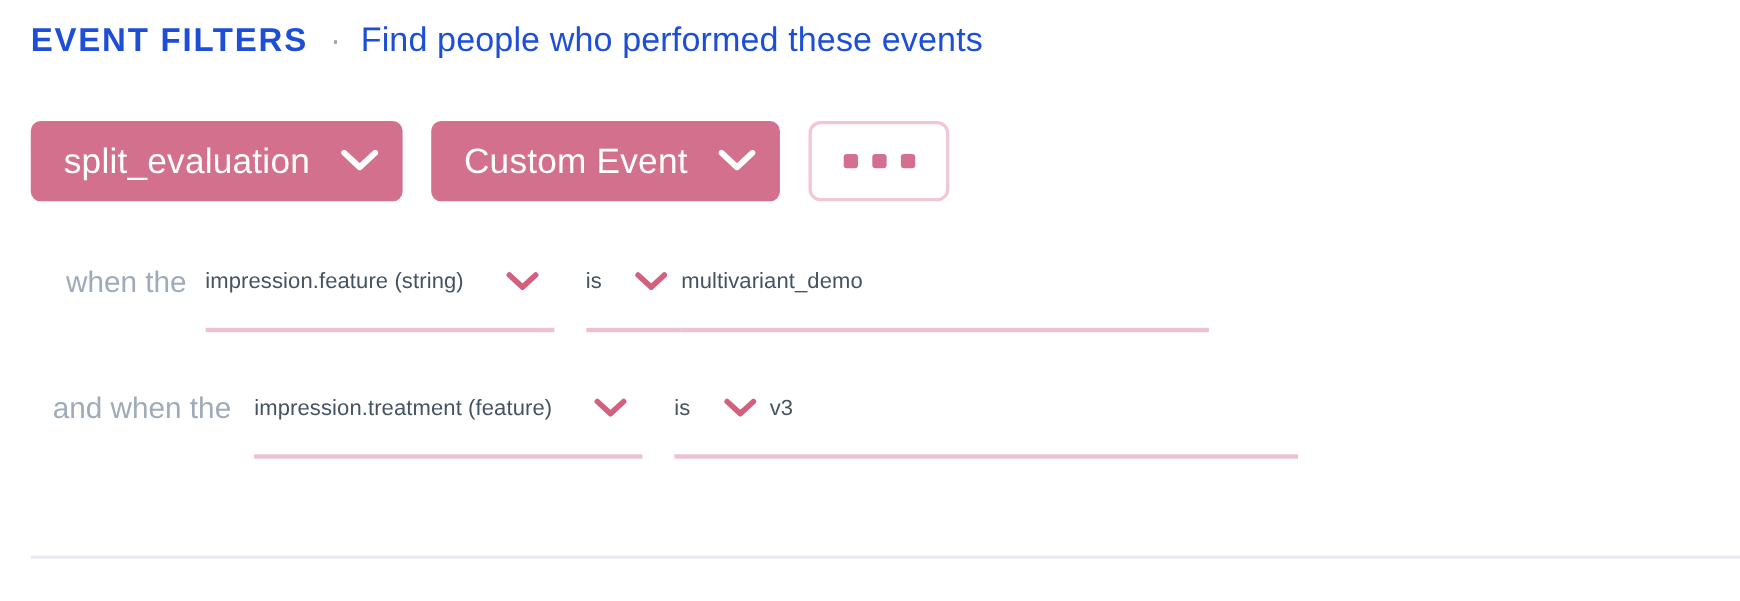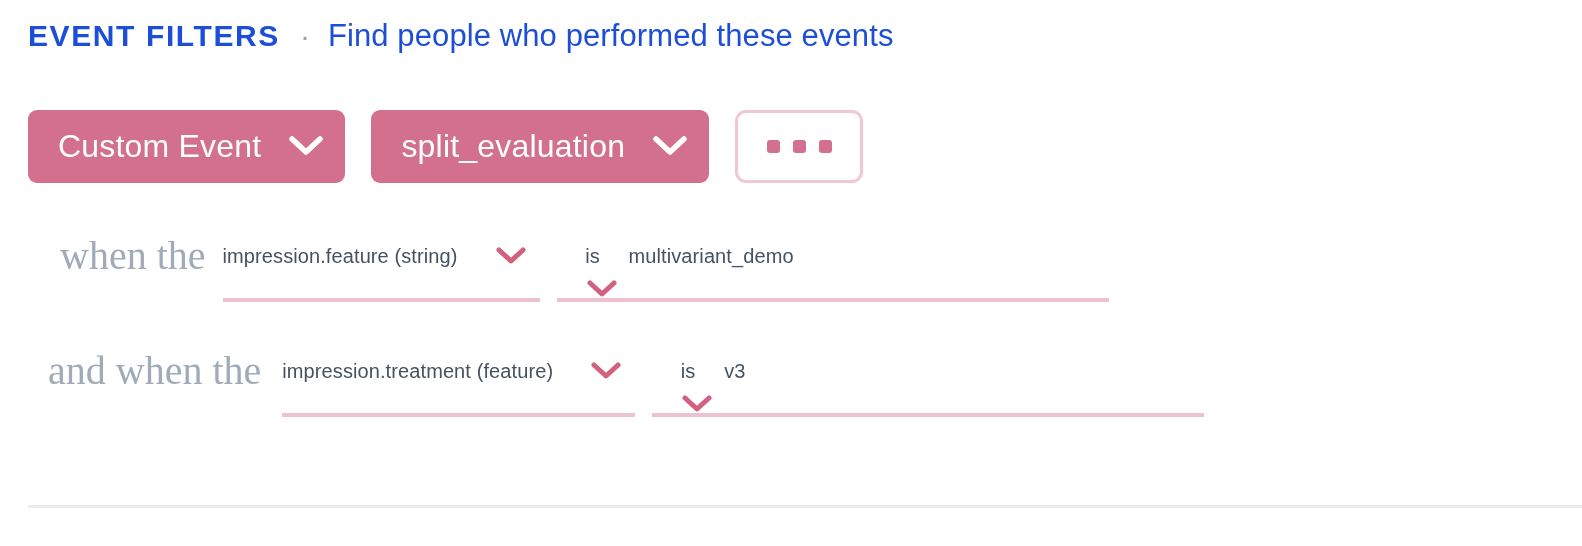--- a/index.html
+++ b/index.html
@@ -110,26 +110,25 @@
   .cond-row {
     position: absolute;
     display: flex;
     align-items: flex-start;
     white-space: nowrap;
   }
   #cond-row-0 { left: 60px; top: 232px; }
   #cond-row-1 { left: 48px; top: 347px; }
 
   .cond-prefix {
-    font-size: 40px;
+    font-size: 27px;
     color: #9fabb8;
     font-weight: 400;
     line-height: 48px;
     padding-bottom: 22px;
-    font-family: Liberation Serif, serif;
   }
   #cond-row-0 .cond-prefix { margin-right: 17px; }
   #cond-row-1 .cond-prefix { margin-right: 21px; }
 
   .field {
     display: flex;
     align-items: center;
     border-bottom: 4px solid #edc2d0;
     line-height: 48px;
     height: 48px;
@@ -144,21 +143,21 @@
     letter-spacing: 0.1px;
   }
   .field .chev {
     display: inline-flex;
     align-items: center;
   }
   .field .chev svg { display: block; }
 
   .field.prop { padding-right: 0; }
   .field.prop .chev { margin-left: 38px; margin-right: 14px; }
-  .field.op { margin-left: 17px; flex-direction: column; }
+  .field.op { margin-left: 29px; }
   .field.op .chev { margin-left: 30px; margin-right: 12px; }
   .field.val { min-width: 480px; }
 
   
   .divider {
     position: absolute;
     left: 28px;
     top: 505px;
     width: 1554px;
     height: 3px;
@@ -172,30 +171,30 @@
 
   <div class="section-header">
     <span class="section-title">EVENT FILTERS</span>
     <span class="header-dot">·</span>
     <span class="section-subtitle">Find people who performed these events</span>
   </div>
 
   <div class="pill-row">
 
     <div class="pill">
-      <span class="pill-label">Custom Event</span>
+      <span class="pill-label">split_evaluation</span>
       <span class="chev">
         <svg width="34" height="21" viewBox="0 0 34 21" aria-hidden="true">
           <path d="M3 3 L17 16 L31 3" fill="none" stroke="#ffffff" stroke-width="5.5" stroke-linecap="round" stroke-linejoin="round"></path>
         </svg>
       </span>
     </div>
 
     <div class="pill">
-      <span class="pill-label">split_evaluation</span>
+      <span class="pill-label">Custom Event</span>
       <span class="chev">
         <svg width="34" height="21" viewBox="0 0 34 21" aria-hidden="true">
           <path d="M3 3 L17 16 L31 3" fill="none" stroke="#ffffff" stroke-width="5.5" stroke-linecap="round" stroke-linejoin="round"></path>
         </svg>
       </span>
     </div>
 
     <div class="more-btn">
       <span class="dot"></span>
       <span class="dot"></span>

